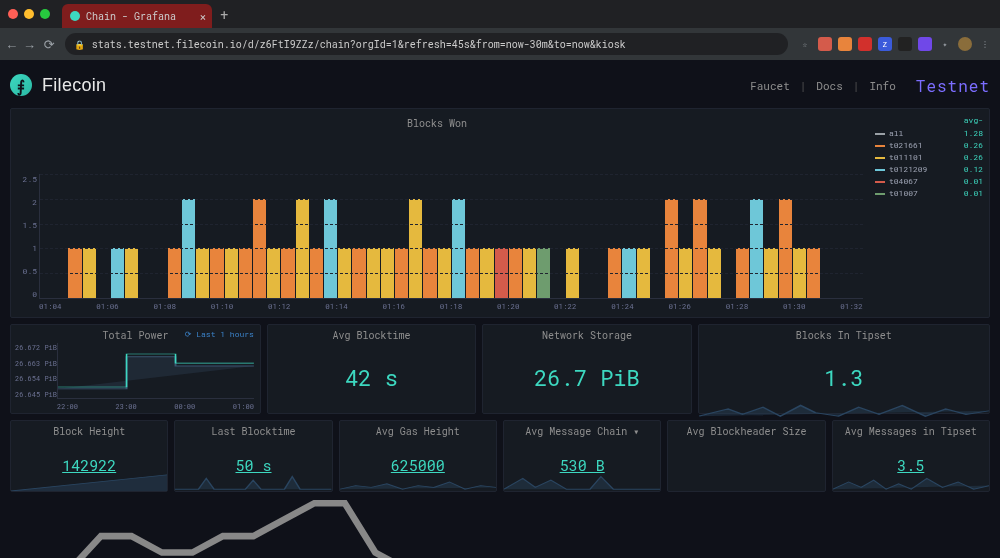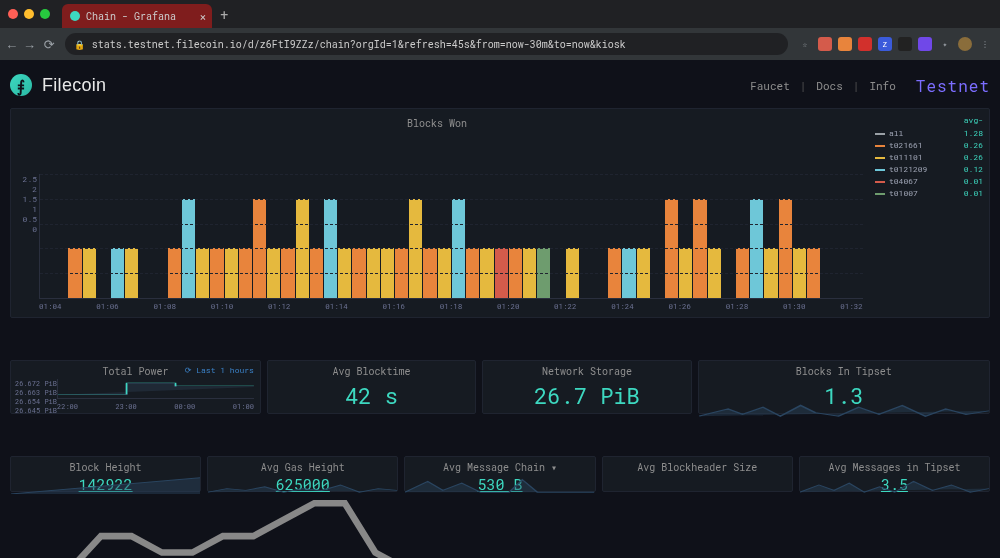--- a/index.html
+++ b/index.html
@@ -115,20 +115,21 @@
   margin-left: 28px;
 }
 .y-axis {
   position: absolute;
   left: -28px;
   top: 0;
   bottom: 14px;
   width: 26px;
   display: flex;
   flex-direction: column;
+  justify-content: space-between;
   font-size: 8px;
   color: #6c7293;
   text-align: right;
 }
 .bars-layer {
   position: absolute;
   left: 0; right: 0; top: 0; bottom: 14px;
   display: flex;
   align-items: flex-end;
   gap: 1px;
@@ -148,21 +149,21 @@
 }
 .legend-hdr { text-align: right; color: #3dd8c0; font-size: 8px; margin-bottom: 2px; }
 .legend-row { display: flex; justify-content: space-between; padding: 1px 0; }
 .legend-swatch { width: 10px; height: 2px; display: inline-block; margin-right: 4px; vertical-align: middle; }
 .legend-name { color: #9fa5b5; }
 .legend-val { color: #3dd8c0; }
 
 .row { display: flex; gap: 6px; }
 .row.mid { height: 90px; }
 .row.bot { height: 72px; }
-.row > .panel { flex: 1; display: flex; flex-direction: column; margin-top: 36px; }
+.row > .panel { flex: 1; display: flex; flex-direction: column; }
 
 .big-num {
   flex: 1;
   display: flex;
   align-items: center;
   justify-content: center;
   font-size: 22px;
   color: #3dd8c0;
   position: relative;
 }
@@ -431,20 +432,29 @@
       <div class="panel-title">Block Height</div>
       <div class="big-num">
         <span>142922</span>
         <div class="spark"><svg viewBox="0 0 100 20" preserveAspectRatio="none">
               <path d="M0,20 L100,2 L100,20 Z" fill="rgba(42,69,96,0.45)"></path>
               <path d="M0,20 L100,2" stroke="#2a4560" stroke-width="1" fill="none"></path>
             </svg></div>
       </div>
     </div>
     <div class="panel">
+      <div class="panel-title">Last Blocktime</div>
+      <div class="big-num">
+        <span>50 s</span>
+        <div class="spark"><svg viewBox="0 0 100 20" preserveAspectRatio="none">
+              <path d="M0,18 L15,18 L20,6 L25,18 L45,18 L50,8 L55,18 L70,18 L75,4 L80,18 L100,18" stroke="#2a4560" stroke-width="1" fill="rgba(42,69,96,0.4)"></path>
+            </svg></div>
+      </div>
+    </div>
+    <div class="panel">
       <div class="panel-title">Avg Gas Height</div>
       <div class="big-num">
         <span>625000</span>
         <div class="spark"><svg viewBox="0 0 100 20" preserveAspectRatio="none">
               <path d="M0,18 L10,14 L20,16 L30,12 L40,18 L50,14 L60,16 L70,10 L80,18 L90,14 L100,16" stroke="#2a4560" stroke-width="1" fill="rgba(42,69,96,0.4)"></path>
             </svg></div>
       </div>
     </div>
     <div class="panel">
       <div class="panel-title">Avg Message Chain ▾</div>

